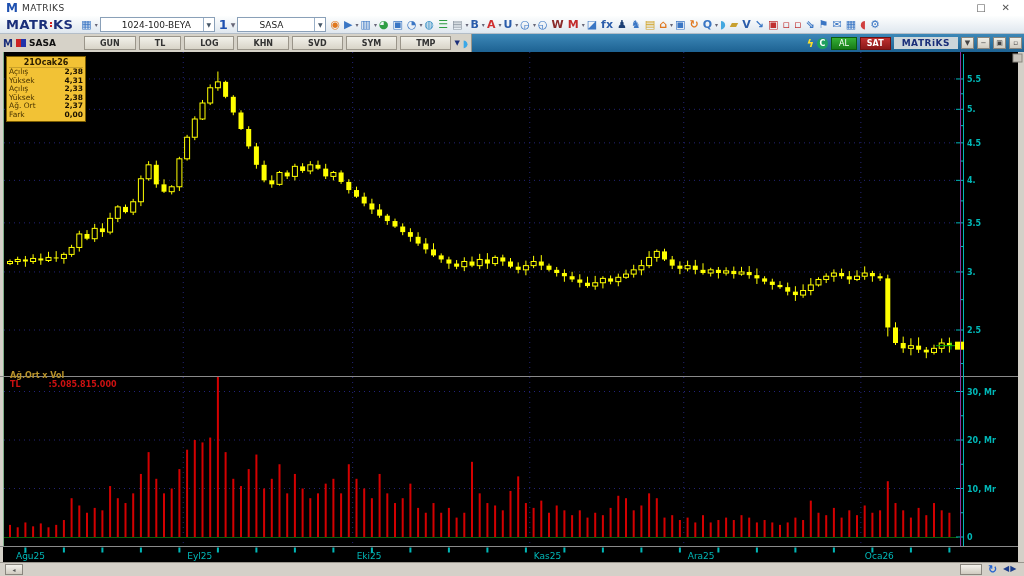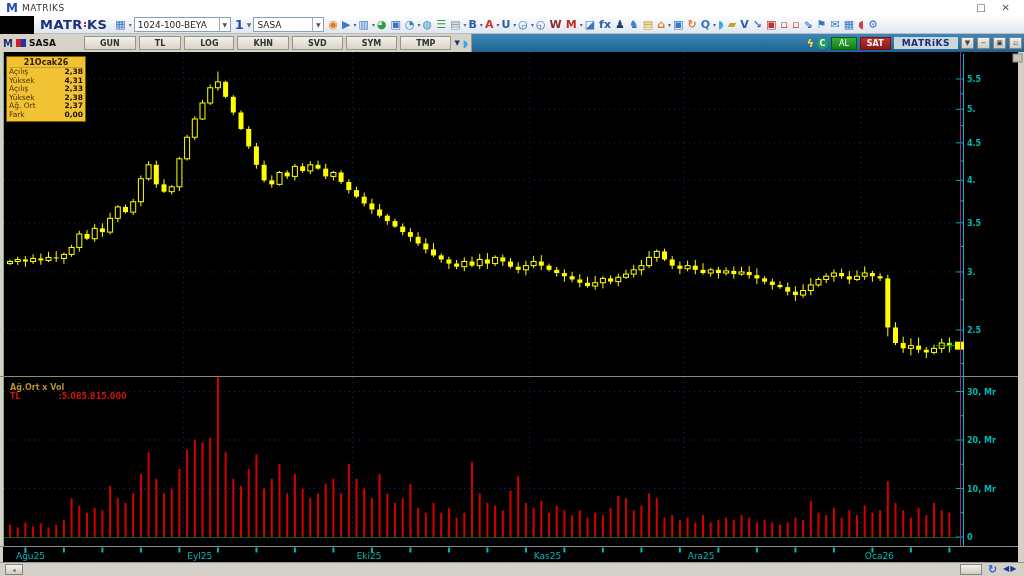--- a/index.html
+++ b/index.html
@@ -7,27 +7,27 @@
   .screen { width:1024px; height:576px; position:relative; background:#000; overflow:hidden; outline:1px solid #999; }
 
   
   .win-titlebar { height:16px; background:#ffffff; display:flex; align-items:center; padding:0 6px; gap:4px; }
   .win-logo { color:#1e50b0; font-weight:bold; font-size:12px; line-height:12px; }
   .win-title { font-size:9px; color:#333; letter-spacing:0.5px; }
   .win-controls { margin-left:auto; display:flex; gap:16px; padding-right:8px; }
   .win-btn { font-size:10px; color:#555; line-height:14px; cursor:default; }
 
   
-  .toolbar { height:18px; background:linear-gradient(#fdfefe,#dfe7ef); border-bottom:1px solid #b4bec8; display:flex; align-items:center; padding:0 4px; white-space:nowrap; overflow:hidden;margin-left:34px; }
+  .toolbar { height:18px; background:linear-gradient(#fdfefe,#dfe7ef); border-bottom:1px solid #b4bec8; display:flex; align-items:center; padding:0 4px; white-space:nowrap; overflow:hidden; }
   .brand { display:inline-flex; align-items:center; font-weight:bold; font-size:13px; color:#1b2f7a; letter-spacing:0.5px; margin:0 6px 0 2px; }
   .brand-dots { display:inline-flex; flex-direction:column; gap:1px; margin:0 1px; }
   .brand-dots i { width:2px; height:2px; background:#d02020; display:block; }
   .tb-icon { display:inline-flex; align-items:center; font-size:11px; line-height:14px; margin:0 1px; padding:0 1px; font-weight:bold; }
   .tb-dd { font-size:6px; color:#667; margin-left:1px; }
-  .combo { display:inline-flex; align-items:center; background:#fff; border:1px solid #8aa0b8; height:15px; font-size:9px; color:#222; margin:0 2px; }
+  .combo { display:inline-flex; align-items:center; background:#fff; border:1px solid #8aa0b8; height:15px; font-size:9px; color:#222; margin:0 2px;padding-left:18px; }
   .combo .val { padding:0 3px; overflow:hidden; }
   .combo .dd-btn { width:11px; height:13px; background:linear-gradient(#f4f8fc,#cfdaе8); border-left:1px solid #9ab0c8; font-size:6px; color:#456; display:flex; align-items:center; justify-content:center; }
   .period { color:#1e50b0; font-weight:bold; font-size:13px; margin:0 2px; }
 
   
   .chart-titlebar { height:18px; display:flex; align-items:stretch; background:#2673a3; }
   .ct-left { background:#d6d2c8; display:flex; align-items:center; padding:0 3px; gap:3px; border-right:1px solid #9a958a; }
   .ct-m { color:#1b2f7a; font-weight:bold; font-size:10px; }
   .ct-flag { width:10px; height:8px; background:linear-gradient(90deg,#c22 50%,#23a 50%); display:inline-block; }
   .ct-symbol { font-size:9px; font-weight:bold; color:#111; width:52px; }
@@ -41,24 +41,24 @@
   .ct-sat { background:linear-gradient(#c03030,#8a1818); color:#fff; font-size:8px; font-weight:bold; padding:1px 6px; border:1px solid #701010; }
   .ct-brand { background:#cdd6da; color:#1b2f7a; font-size:9px; font-weight:bold; padding:1px 8px; letter-spacing:0.5px; }
   .ct-winbtn { background:linear-gradient(#f0efe8,#cfcbc0); border:1px solid #8a867e; width:13px; height:12px; font-size:7px; color:#444; display:inline-flex; align-items:center; justify-content:center; }
 
   
   .chart-area { position:relative; width:1024px; height:524px; background:#000; }
   .info-box { position:absolute; left:6px; top:4px; width:80px; background:#f2c235; border:1px solid #7a5c00; z-index:5; padding:1px 2px 2px; }
   .ib-title { text-align:center; font-size:8px; font-weight:bold; color:#2a1c00; border-bottom:1px solid #caa22a; }
   .ib-row { display:flex; justify-content:space-between; font-size:7.5px; line-height:8.5px; color:#4a3400; }
   .ib-row b { color:#1a1000; }
-  .vol-header { position:absolute; left:10px; top:331px; z-index:5; }
+  .vol-header { position:absolute; left:10px; top:319px; z-index:5; }
   .vh-title { font-size:8px; font-weight:bold; color:#b8932a; line-height:9px; }
   .vh-line { font-size:8px; font-weight:bold; color:#cc1111; line-height:9px; display:flex; }
-  .vh-line .vh-val { margin-left:38px; }
+  .vh-line .vh-val { margin-left:28px; }
 
   
   .scrollbar { position:absolute; left:0; top:510px; width:1024px; height:14px; background:#d4d0c8; border-top:1px solid #9a968e; display:flex; align-items:center; z-index:5; }
   .sb-btn { width:18px; height:11px; background:linear-gradient(#f4f2ec,#cfcbc0); border:1px solid #8a867e; margin-left:5px; font-size:6px; color:#555; display:flex; align-items:center; justify-content:center; }
   .sb-thumb { position:absolute; left:960px; width:22px; height:11px; background:linear-gradient(#f4f2ec,#cfcbc0); border:1px solid #8a867e; }
   .sb-sync { position:absolute; left:988px; top:0px; color:#2060d0; font-weight:bold; font-size:11px; }
   .sb-arrows { position:absolute; left:1003px; top:1px; color:#1b3c8c; font-size:8px; letter-spacing:1px; font-weight:bold; }
 
   svg text { font-family:"DejaVu Sans", sans-serif; }
 </style>

